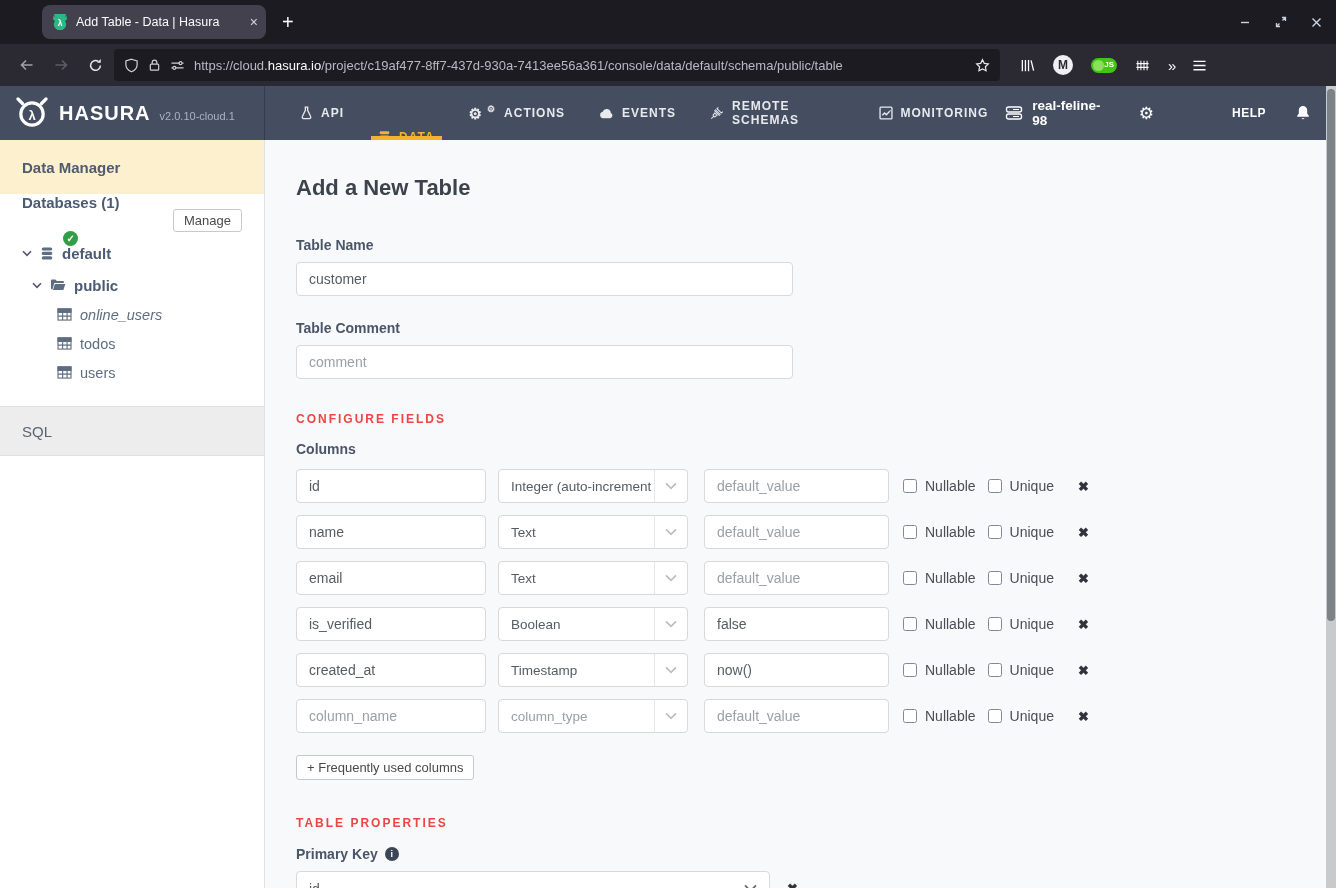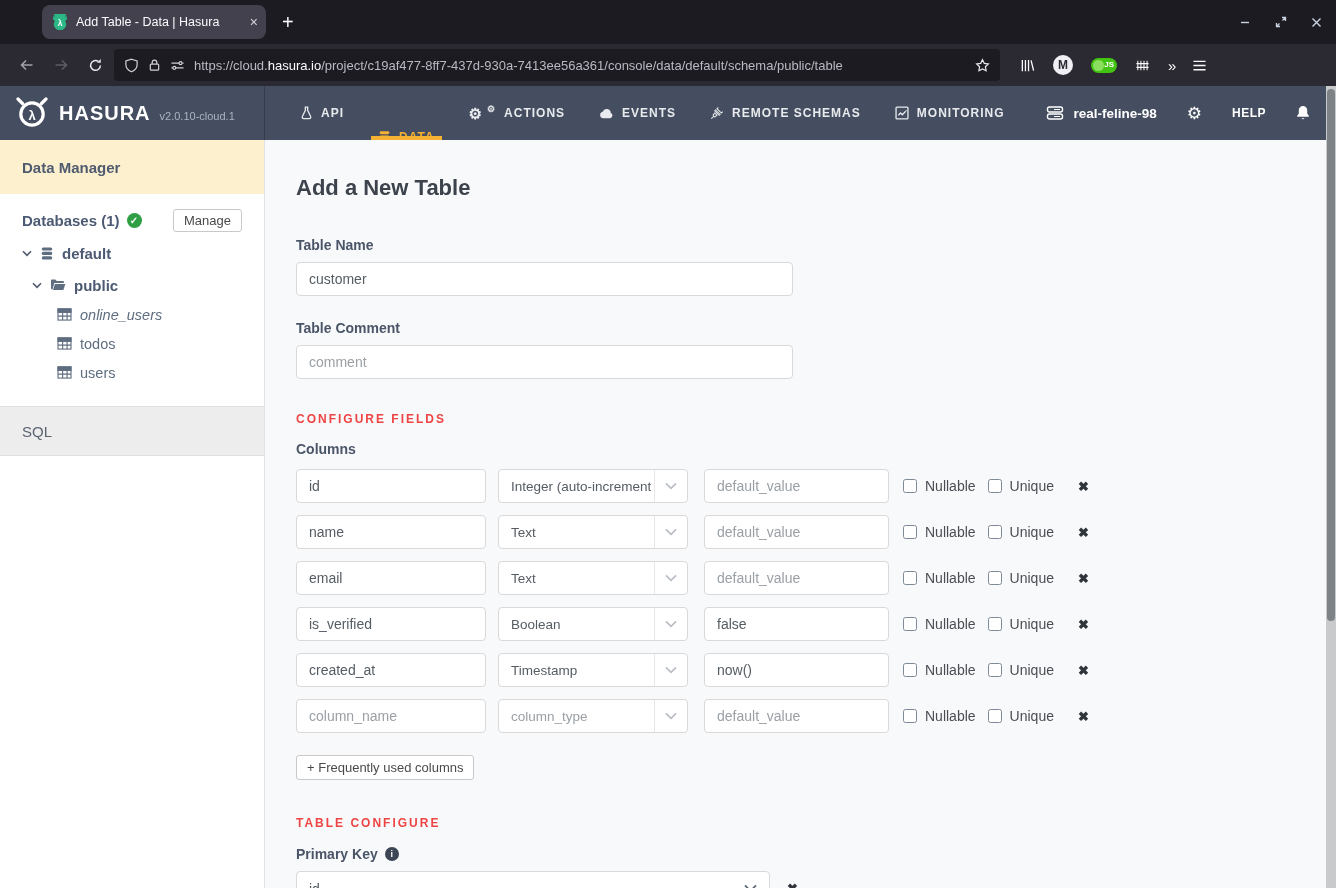--- a/index.html
+++ b/index.html
@@ -46,30 +46,30 @@
   .brand-ver { color:#aab3c0; font-size:11px; margin-left:9px; margin-top:6px; }
   .mainnav { display:flex; align-items:stretch; margin-left:18px; }
   .nav-item { display:flex; align-items:center; gap:8px; padding:0 17px; position:relative;
               font-size:12px; font-weight:700; letter-spacing:1px; cursor:default; }
   .nav-item.active { color:#f5b133;margin-top:47px; }
   .nav-item.active .underline { position:absolute; left:10px; right:10px; bottom:0; height:4px; background:#f5b133; }
   .gear-glyph { font-size:15px; line-height:1; }
   .gear-small { font-size:9px; margin-left:-4px; margin-top:-8px; }
   .head-right { margin-left:auto; display:flex; align-items:center; gap:30px; padding-right:26px; }
   .project { display:flex; align-items:center; gap:9px; font-size:13.5px; font-weight:700; color:#fff; }
-  .help { font-size:12px; font-weight:700; letter-spacing:0.5px; color:#fff; }
+  .help { font-size:12px; font-weight:700; letter-spacing:0.5px; color:#fff;margin-left:48px; }
 
   .body { display:flex; height:748px; }
 
   
   .sidebar { width:265px; background:#fff; border-right:1px solid #e2e2e2; flex:0 0 auto; font-size:15px; }
   .dm-row { height:54px; background:#fdf0cf; display:flex; align-items:center; padding-left:22px;
             color:#4f5b6f; font-weight:700; }
   .db-row { margin-top:12px; height:28px; display:flex; align-items:center; padding:0 22px; }
-  .db-label { font-weight:700; color:#4c5a73; display:flex; align-items:center; gap:7px; }
+  .db-label { font-weight:700; color:#4c5a73; display:flex; align-items:center; gap:20px;flex-direction:column; }
   .check-circle { width:15px; height:15px; border-radius:50%; background:#2f9e44; color:#fff;
                   font-size:10px; display:flex; align-items:center; justify-content:center; }
   .manage-btn { margin-left:auto; background:#fff; border:1px solid #c9c9c9; border-radius:3px;
                 font-size:13px; color:#4a4a4a; padding:3px 10px; font-family:inherit; }
   .tree-row { height:30px; display:flex; align-items:center; gap:8px; color:#4c5a73; cursor:default; }
   .tree-row .caret { color:#4f5b6f; }
   .tree-row.lvl1 { padding-left:22px; margin-top:4px; font-weight:700; }
   .tree-row.lvl2 { padding-left:32px; margin-top:2px; font-weight:700; }
   .tree-row.lvl3 { padding-left:57px; height:29px; font-weight:400; color:#5e6d80; font-size:14.5px; }
   .tree-row.lvl3.italic .tree-label { font-style:italic; }
@@ -540,21 +540,21 @@
           <span class="cb-group">
               <span class="checkbox"></span>
               <span class="cb-label">Unique</span>
             </span>
           <span class="row-x">✖</span>
         </div>
       </div>
 
       <button class="freq-btn">+ Frequently used columns</button>
 
-      <div class="section-heading props-heading">TABLE CONFIGURE</div>
+      <div class="section-heading props-heading">TABLE PROPERTIES</div>
 
       <div class="field-label pk-label">
         <span>Primary Key</span>
         <span class="info-circle">i</span>
       </div>
 
       <div class="pk-row">
         <div class="pk-select">
           <span class="select-text">id</span>
           <span class="pk-arrow">

